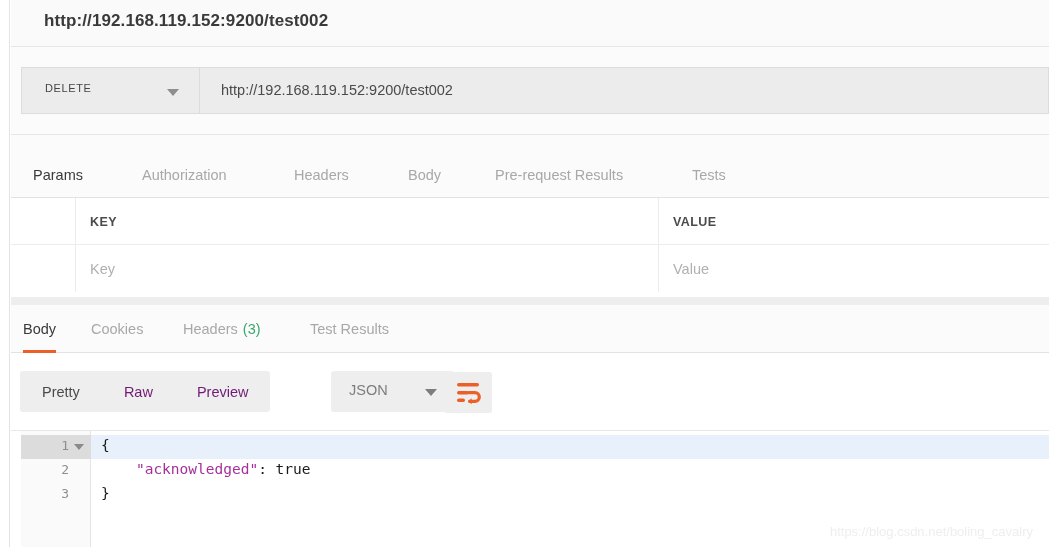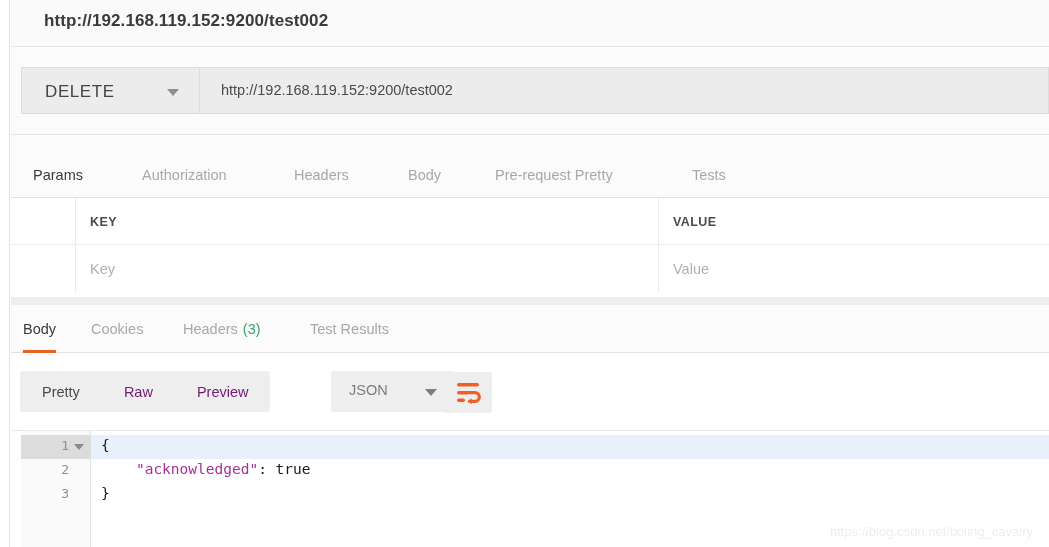--- a/index.html
+++ b/index.html
@@ -76,21 +76,21 @@
     background: #ececec;
     border: 1px solid #dcdcdc;
     border-right: none;
     box-sizing: border-box;
     cursor: pointer;
   }
   .method-label {
     position: absolute;
     left: 23px;
     top: 14px;
-    font-size: 17px;
+    font-size: 11px;
     color: #454545;
     letter-spacing: 0.6px;
     font-weight: normal;
     white-space: nowrap;
   }
   .method-caret {
     position: absolute;
     right: 20px;
     top: 21px;
     width: 0; height: 0;
@@ -406,21 +406,21 @@
     <div class="tab" style="left:131px;">
       <span>Authorization</span>
     </div>
     <div class="tab" style="left:283px;">
       <span>Headers</span>
     </div>
     <div class="tab" style="left:397px;">
       <span>Body</span>
     </div>
     <div class="tab" style="left:484px;">
-      <span>Pre-request Pretty</span>
+      <span>Pre-request Results</span>
     </div>
     <div class="tab" style="left:681px;">
       <span>Tests</span>
     </div>
   </div>
 
   <div class="params-table">
     <div class="ptr head">
       <div class="pcell check"></div>
       <div class="pcell key">

